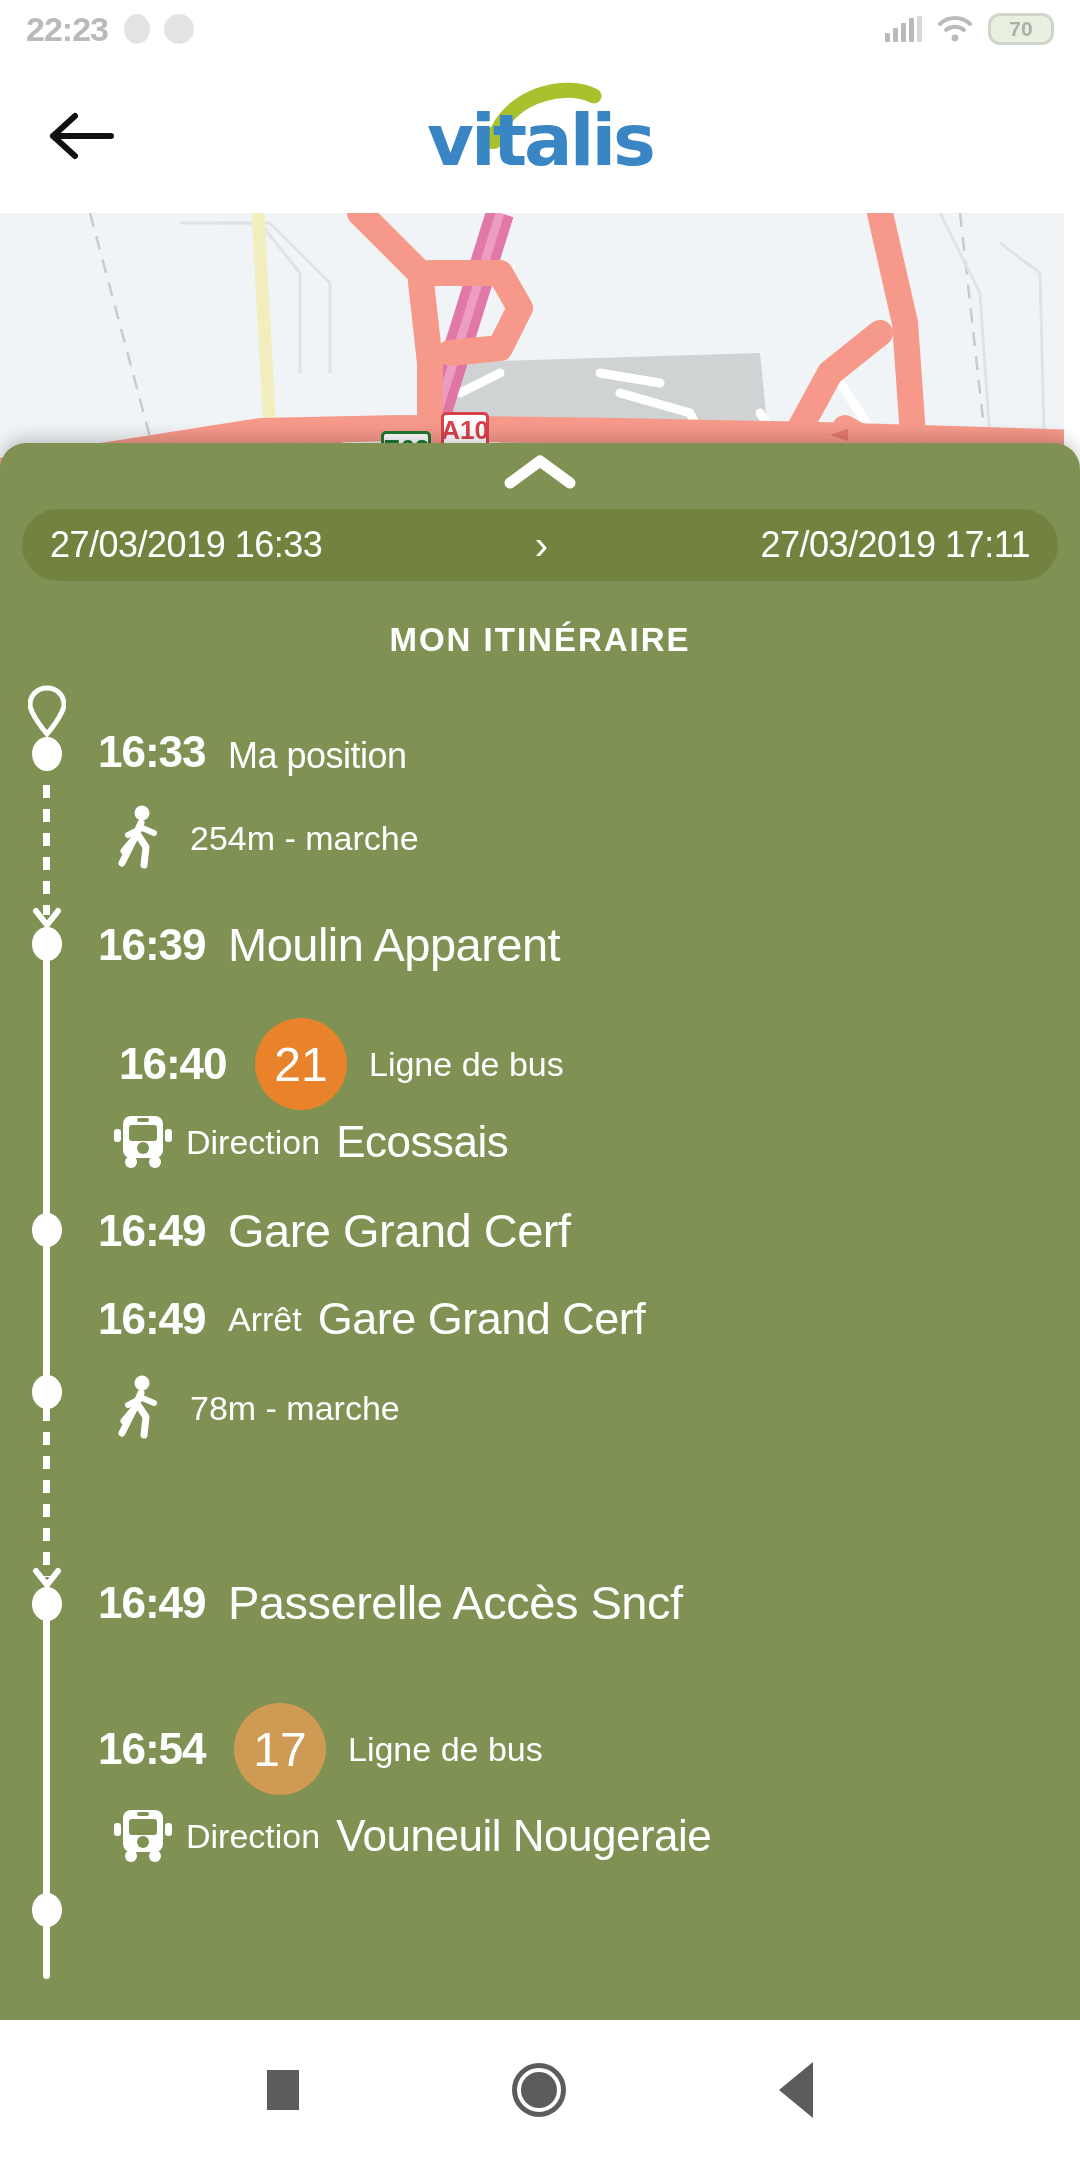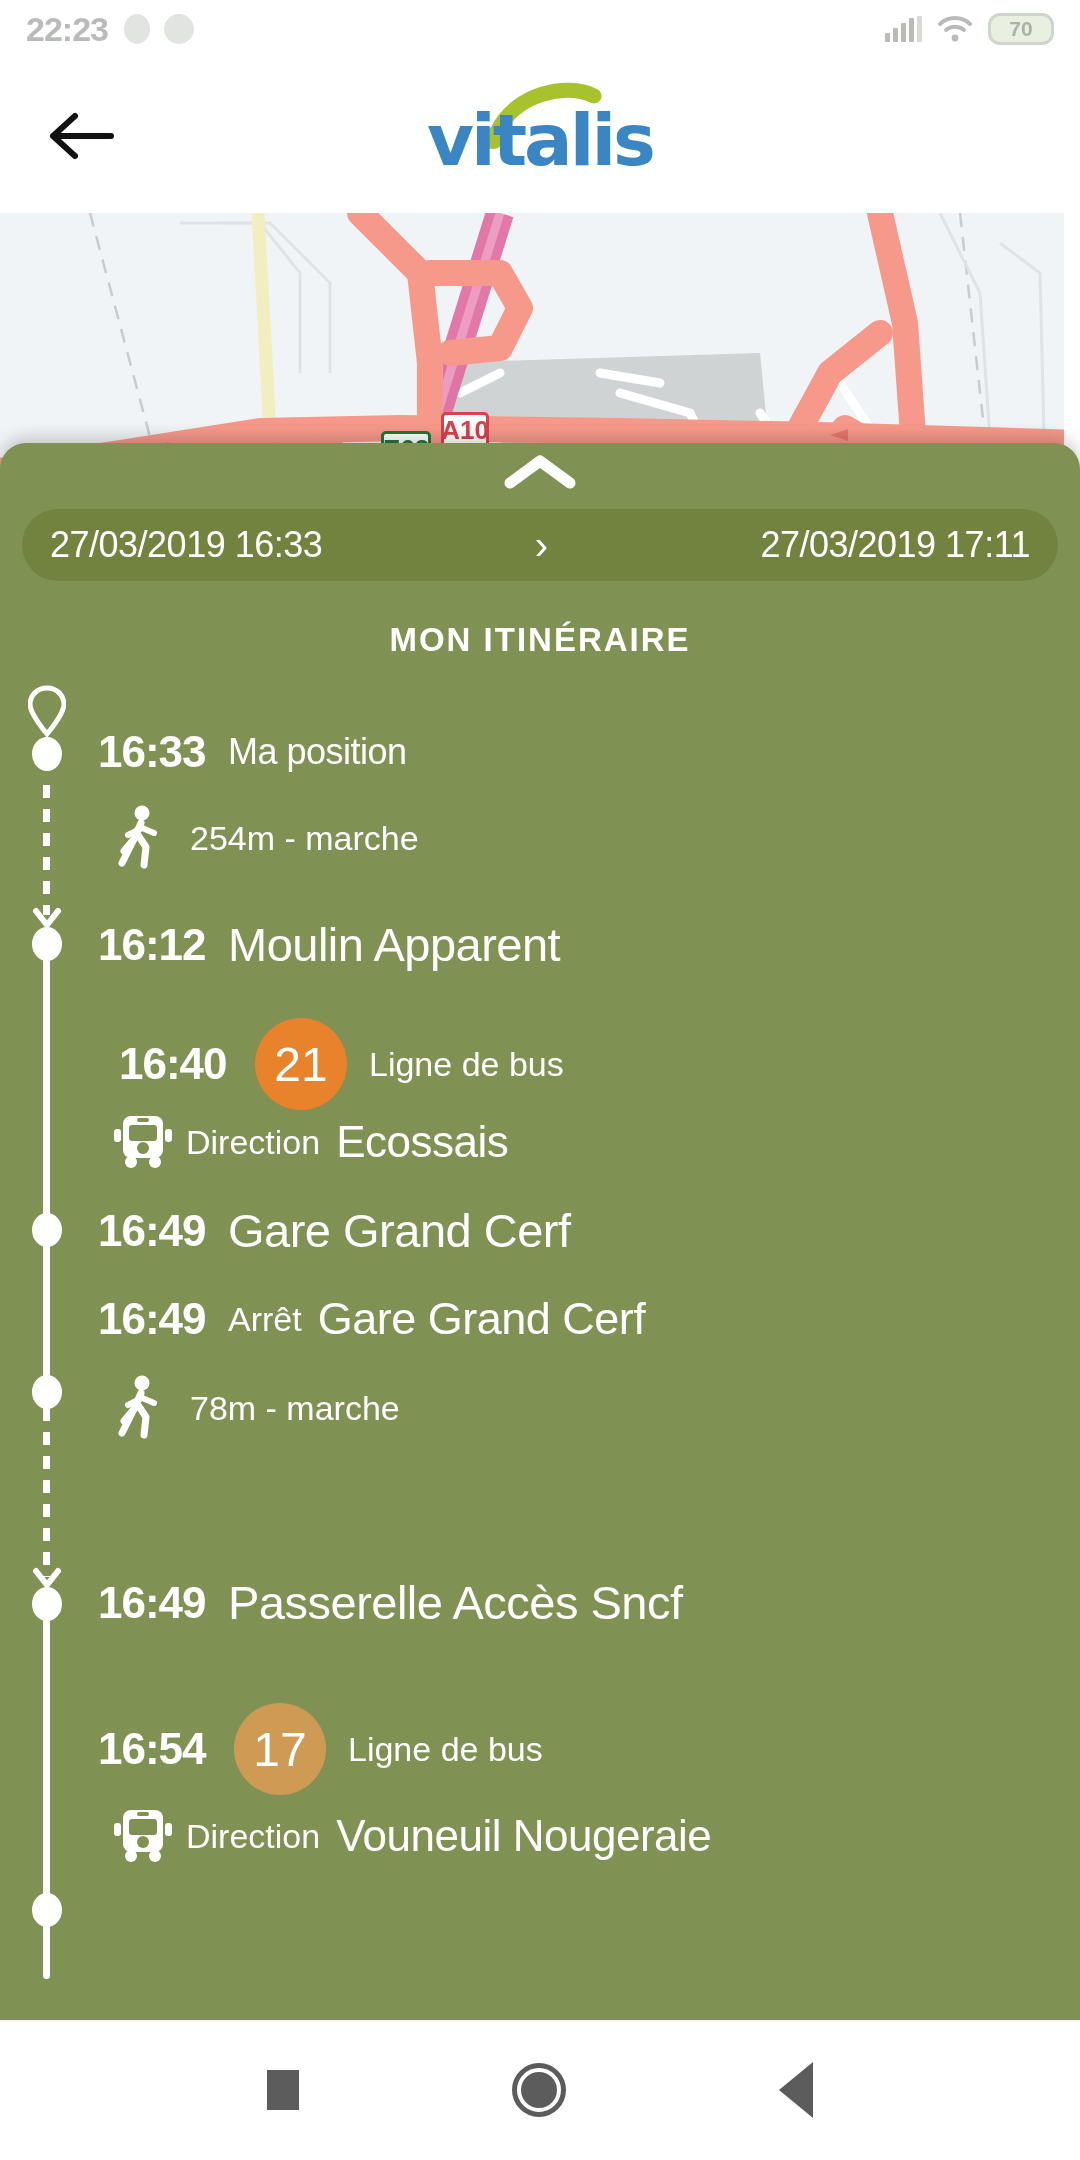--- a/index.html
+++ b/index.html
@@ -315,41 +315,41 @@
     <div class="tl-arrow" style="top:882px;">
       <svg width="30" height="24" viewBox="0 0 30 24">
         <path d="M4 4 L15 18 L26 4" stroke="#ffffff" stroke-width="6" fill="none" stroke-linecap="round" stroke-linejoin="round"></path>
       </svg>
     </div>
     <div class="tl-node" style="top:902px;"></div>
     <div class="tl-line" style="top:928px;height:300px;"></div>
     <div class="tl-node" style="top:1208px;"></div>
     <div class="tl-line" style="top:1234px;height:60px;"></div>
 
-    <div class="row" style="top:42px;">
+    <div class="row" style="top:42px;align-items:flex-end;">
       <div class="time">16:33</div>
       <div class="place sm">Ma position</div>
     </div>
 
     <div class="row walkrow" style="top:120px;">
       <div class="ico">
         <svg width="52" height="66" viewBox="0 0 52 66">
           <circle cx="28" cy="8" r="7.5" fill="#ffffff"></circle>
           <path d="M27 18 L20 34 L10 46" stroke="#ffffff" stroke-width="7" fill="none" stroke-linecap="round" stroke-linejoin="round"></path>
           <path d="M24 30 L32 42 L30 60" stroke="#ffffff" stroke-width="7" fill="none" stroke-linecap="round" stroke-linejoin="round"></path>
           <path d="M20 34 L8 58" stroke="#ffffff" stroke-width="7" fill="none" stroke-linecap="round"></path>
           <path d="M26 22 L40 28" stroke="#ffffff" stroke-width="6" fill="none" stroke-linecap="round"></path>
           <path d="M26 24 L14 30" stroke="#ffffff" stroke-width="6" fill="none" stroke-linecap="round"></path>
         </svg>
       </div>
       <div class="sub">254m - marche</div>
     </div>
 
     <div class="row" style="top:232px;">
-      <div class="time">16:12</div>
+      <div class="time">16:39</div>
       <div class="place">Moulin Apparent</div>
     </div>
 
     <div class="row" style="top:333px;margin-left:21px;">
       <div class="time">16:40</div>
       <div class="linebadge" style="background:#e8822b">21</div>
       <div class="sub" style="margin-left:22px;">Ligne de bus</div>
     </div>
 
     <div class="row dirrow" style="top:428px;">

